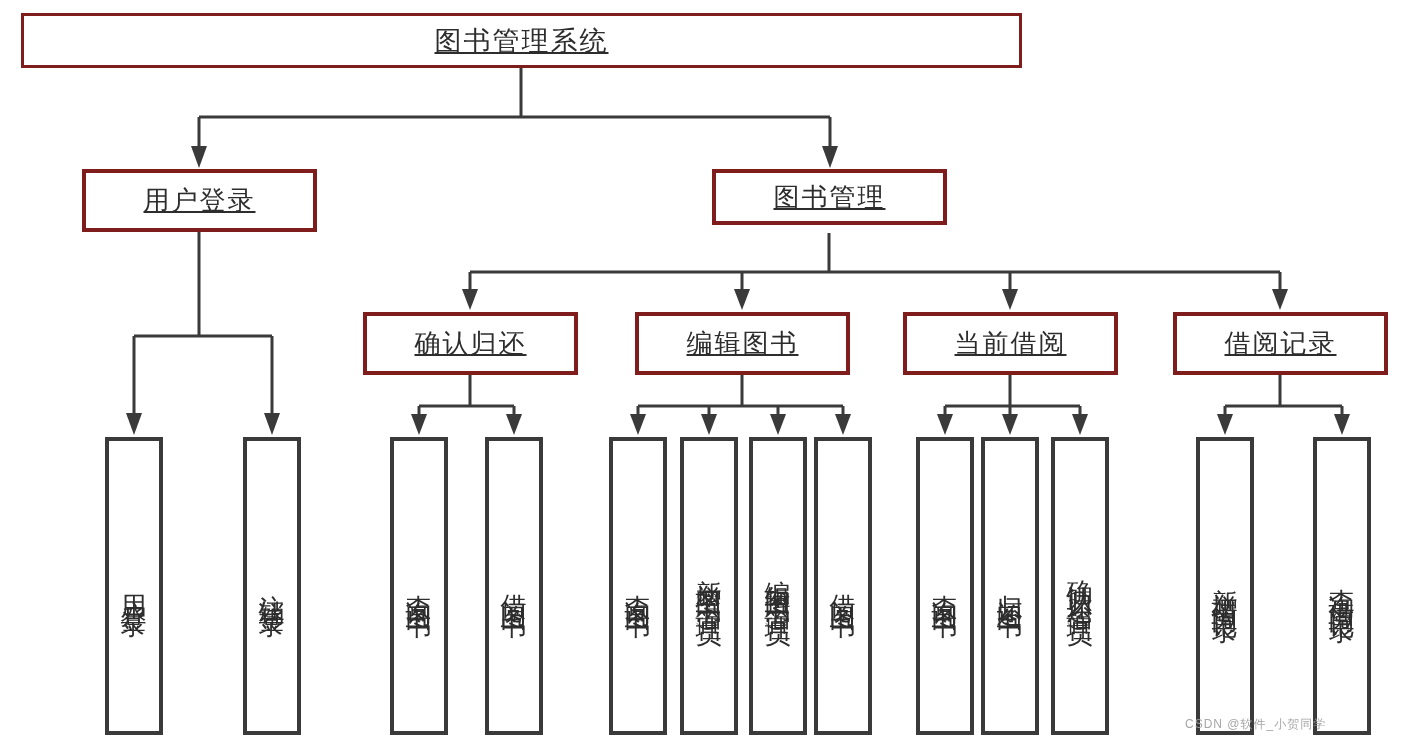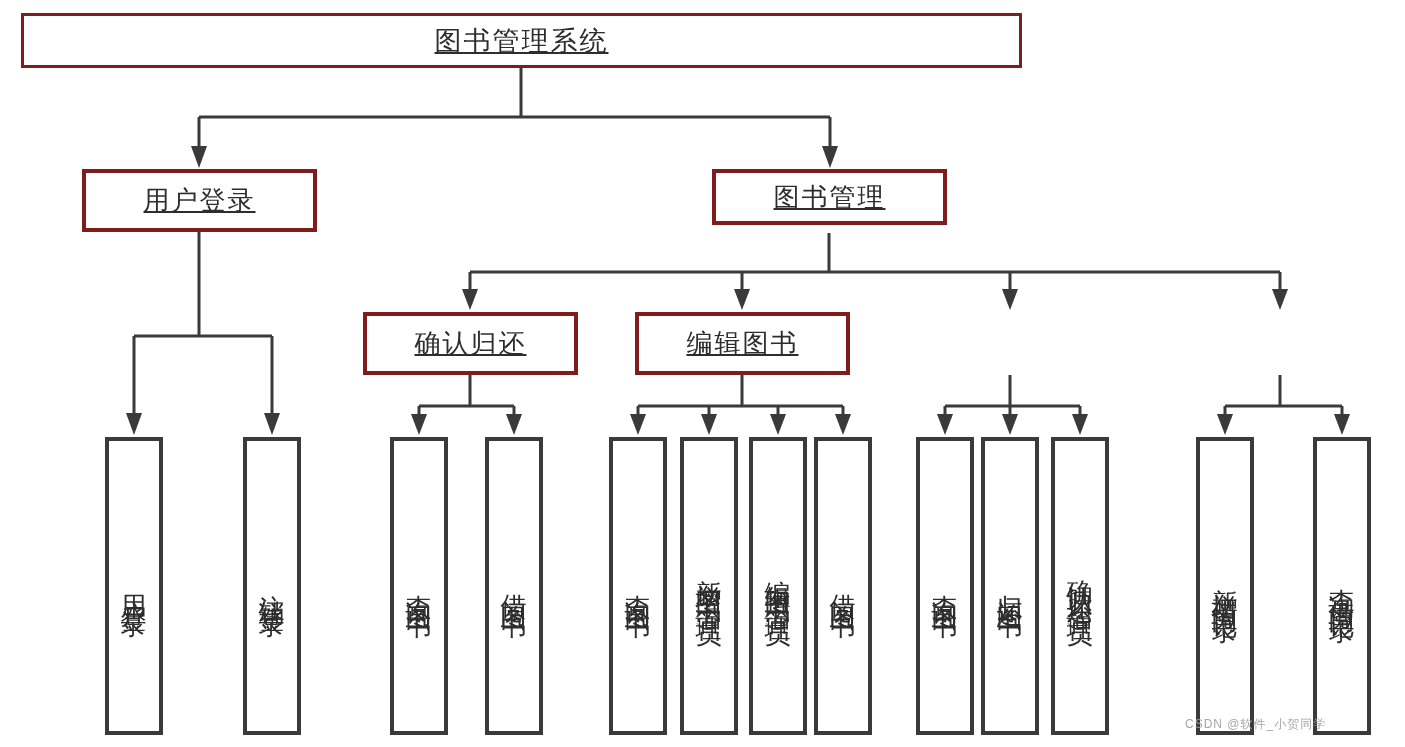--- a/index.html
+++ b/index.html
@@ -116,20 +116,22 @@
     </g>
   </svg>
 
   <div class="node root" style="left:21px; top:13px; width:1001px; height:55px;">图书管理系统</div>
 
   <div class="node" style="left:82px; top:169px; width:235px; height:63px;">用户登录</div>
   <div class="node" style="left:712px; top:169px; width:235px; height:56px;">图书管理</div>
 
   <div class="node" style="left:363px; top:312px; width:215px; height:63px;">确认归还</div>
   <div class="node" style="left:635px; top:312px; width:215px; height:63px;">编辑图书</div>
+  <div class="node" style="left:903px; top:312px; width:215px; height:63px;">当前借阅</div>
+  <div class="node" style="left:1173px; top:312px; width:215px; height:63px;">借阅记录</div>
 
   <div class="leaf" style="left:105px;">
     <span class="vtext">用户登录</span>
   </div>
   <div class="leaf" style="left:243px;">
     <span class="vtext">注销登录</span>
   </div>
 
   <div class="leaf" style="left:390px;">
     <span class="vtext">查询图书</span>

